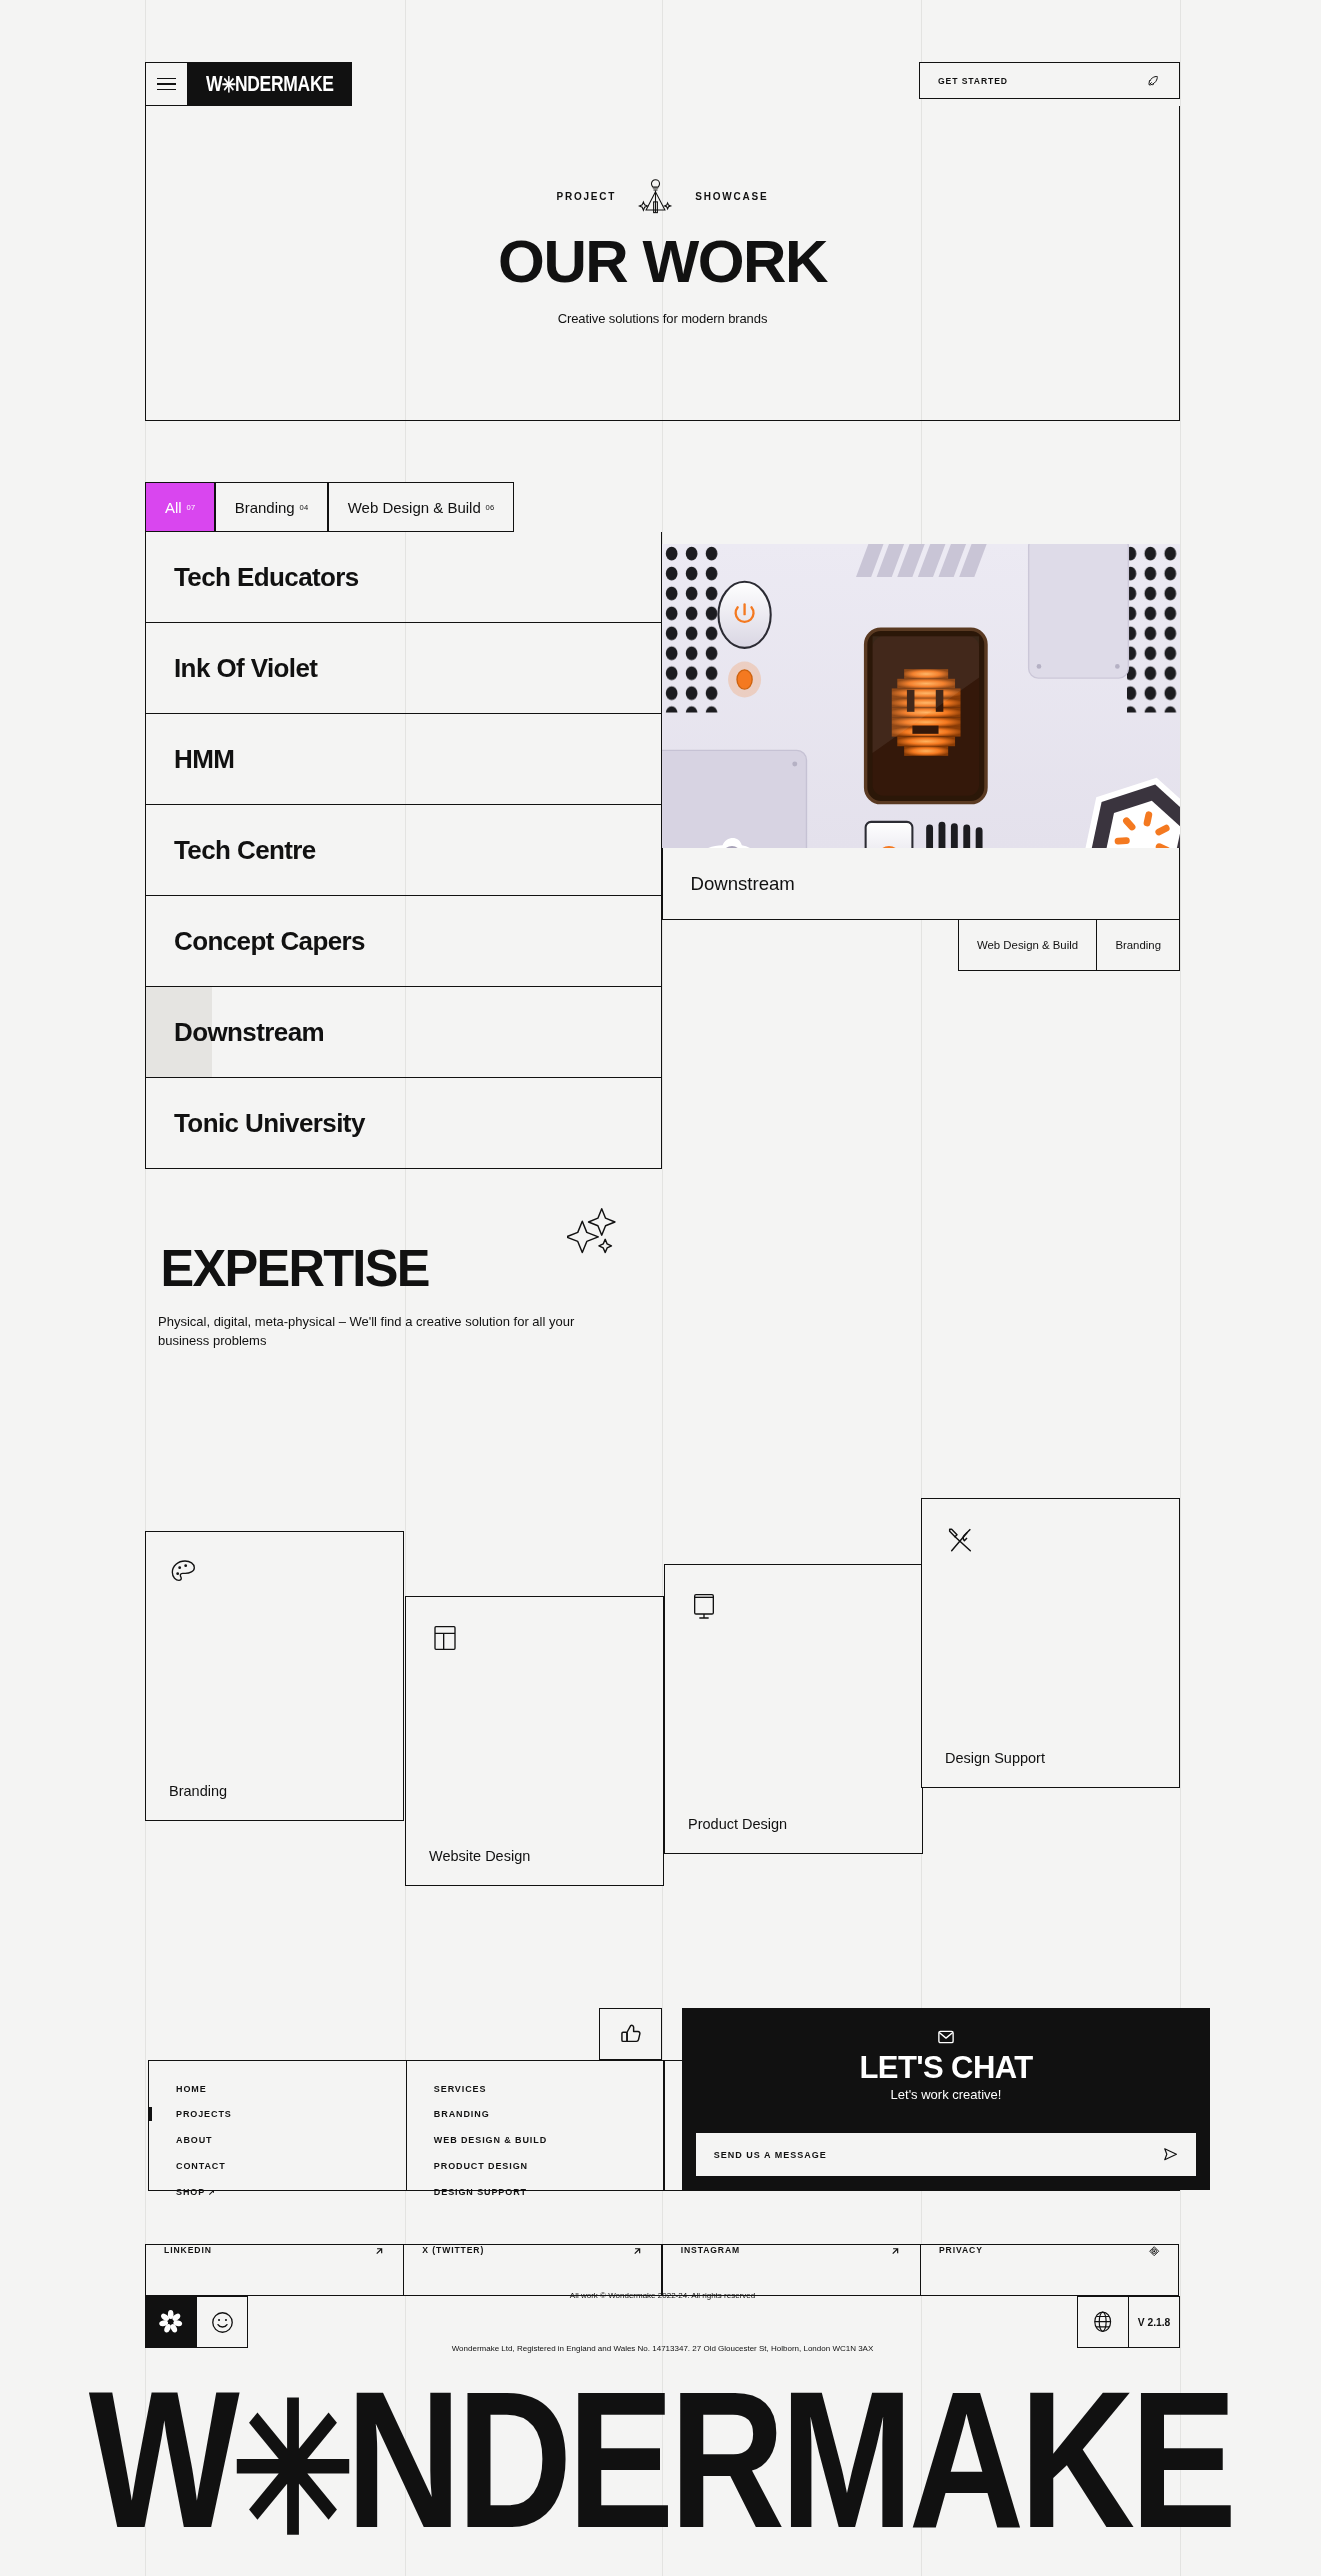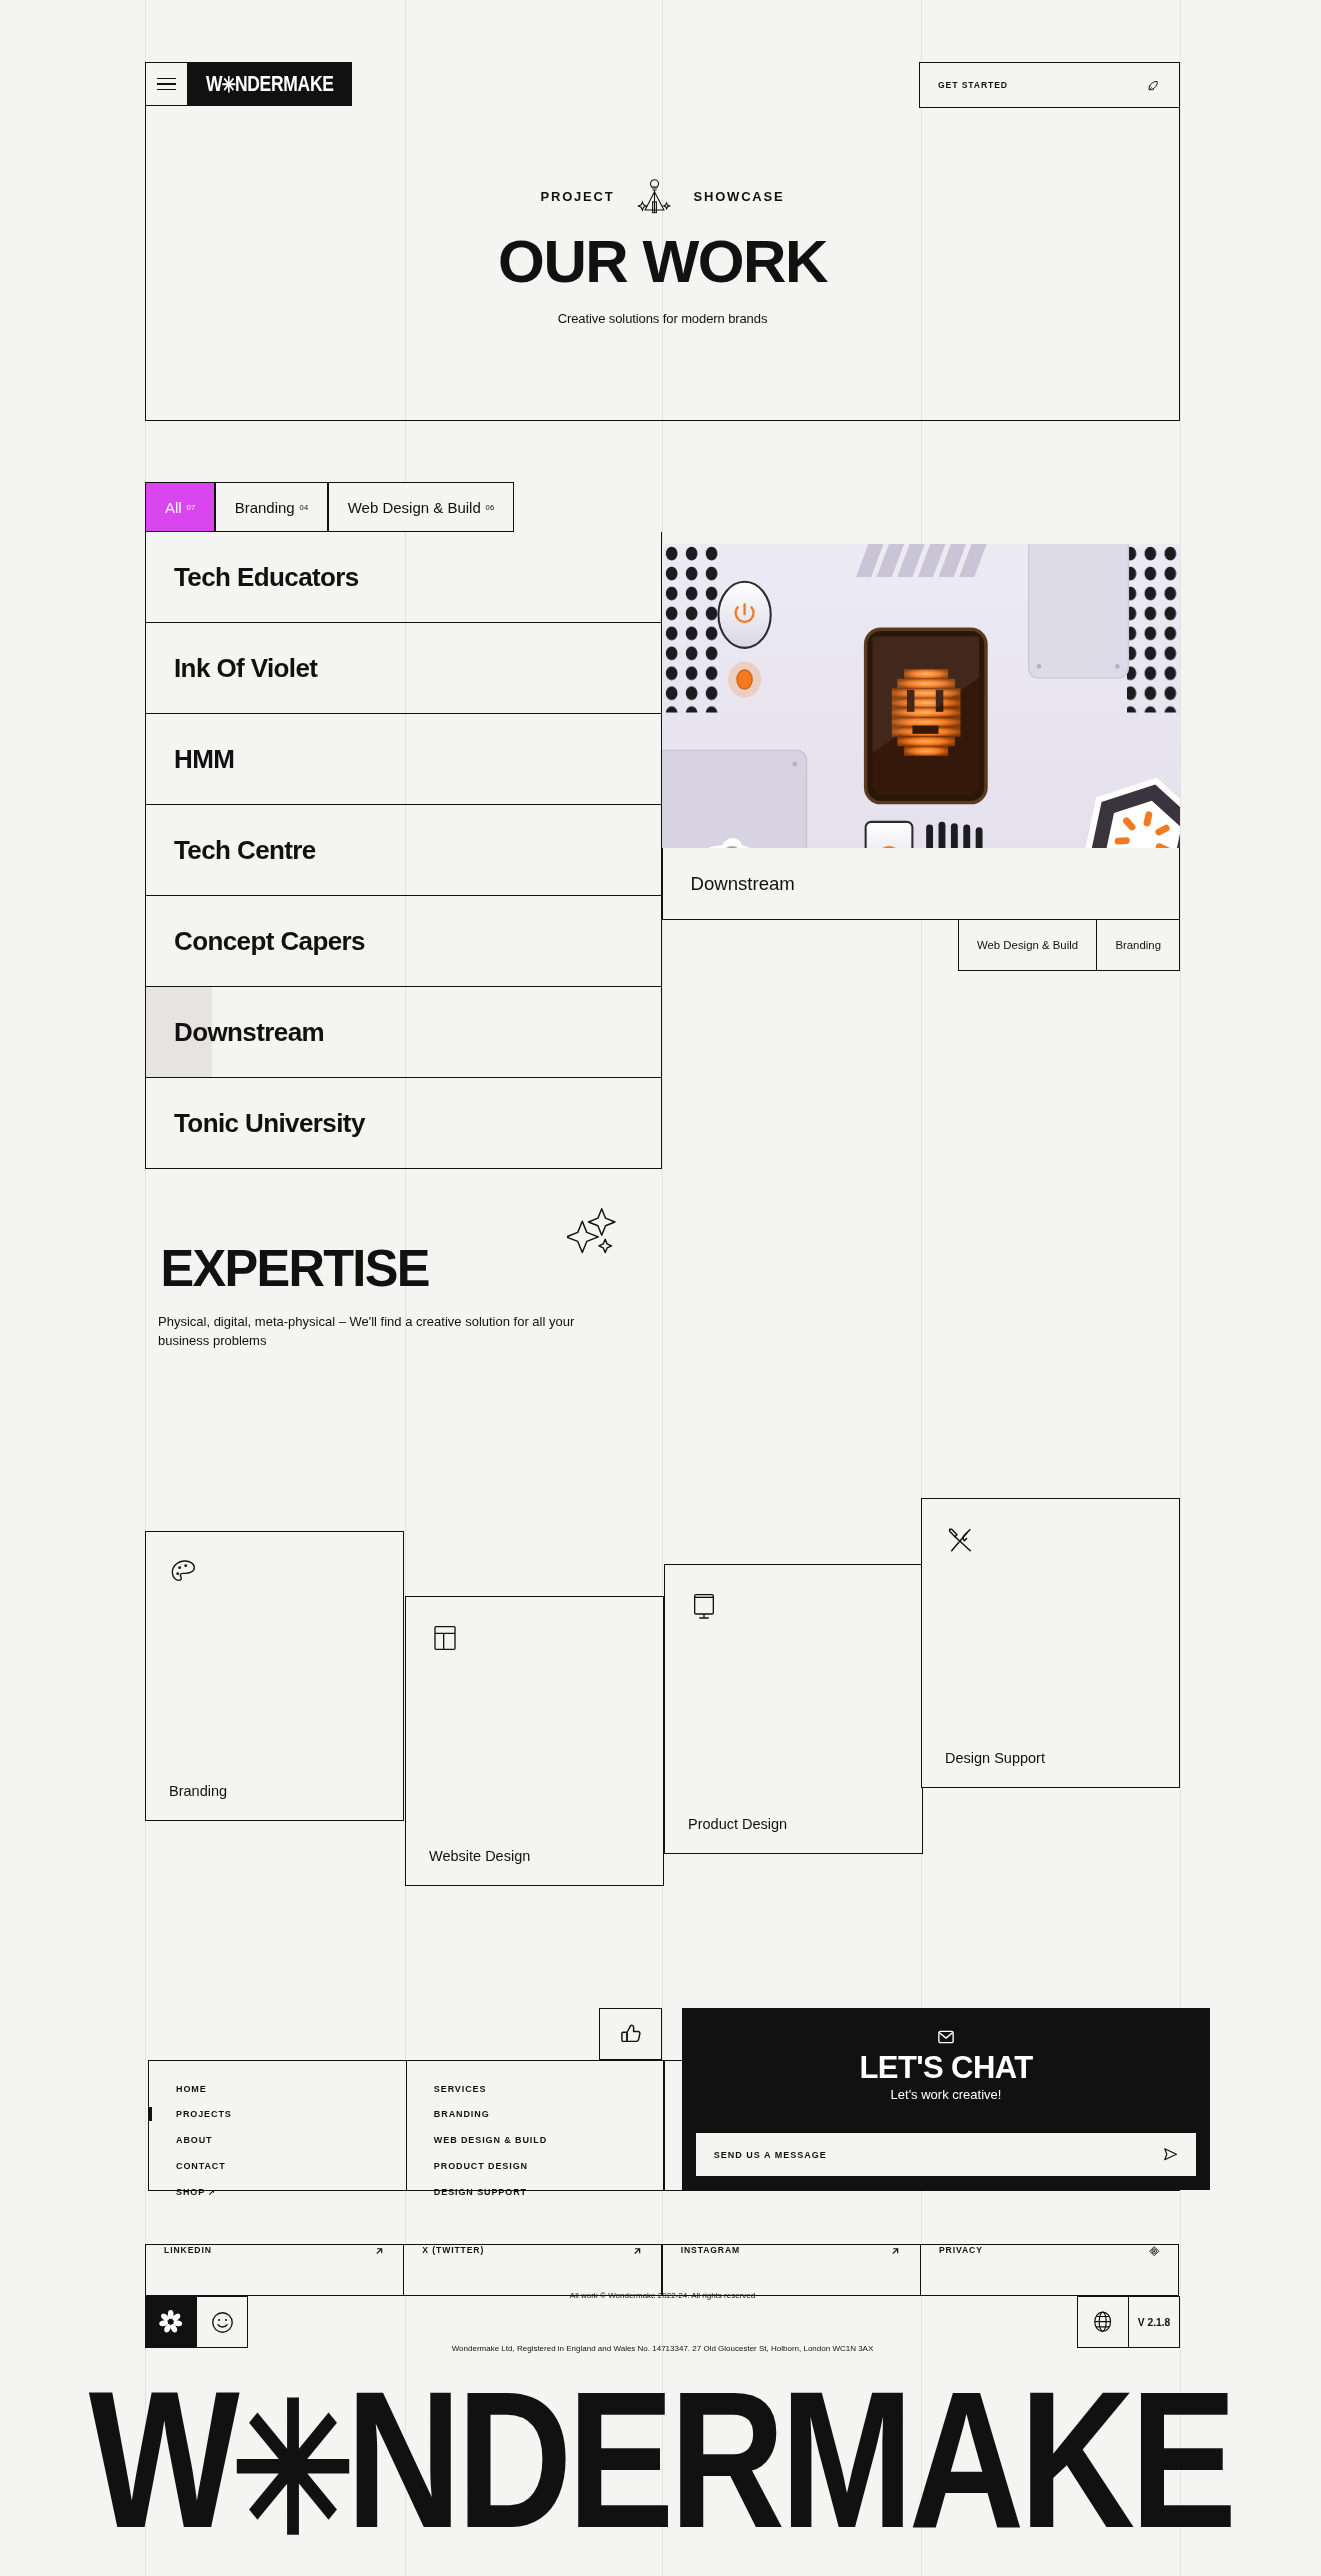--- a/index.html
+++ b/index.html
@@ -51,40 +51,40 @@
     cursor: pointer;
   }
   .logo-text {
     color: #fff; font-weight: 700; font-size: 18.6px; letter-spacing: -0.3px;
     font-family: "Liberation Sans", sans-serif;
     display: flex; align-items: center; transform: scaleY(1.18) scaleX(0.94);
   }
   .logo-ast { display:inline-block; font-size: 18px; line-height: 0; margin: 0 -0.7px; transform: translateY(0.7px); }
 
   .get-started {
-    position: absolute; right: 0; top: 0; width: 261px; height: 46px;
+    position: absolute; right: 0; top: 0; width: 261px; height: 37px;
     border: 0.7px solid #111; background: #f4f4f3;
     display: flex; align-items: center; padding: 0 18px; cursor: pointer;
   }
   .get-started .gs-label {
     font-size: 8.6px; font-weight: 700; letter-spacing: 0.9px;
   }
   .gs-icon { margin-left: auto; width: 15px; height: 15px; }
 
   
   .hero {
     position: absolute; left: 145px; top: 106px;
     width: 1035px; height: 315px;
     border-left: 0.7px solid #111; border-right: 0.7px solid #111; border-bottom: 0.7px solid #111;
     z-index: 4;
   }
   .hero-inner { position: absolute; left: 0; right: 0; top: 69px; text-align: center; }
   .eyebrow {
     display: flex; align-items: center; justify-content: center; gap: 18px;
-    font-size: 13px; font-weight: 600; letter-spacing: 1.8px;
+    font-size: 10px; font-weight: 600; letter-spacing: 1.8px;
   }
   .bulb { width: 43px; height: 43px; }
   .hero-title {
     margin-top: 9.6px;
     font-size: 59px; font-weight: 700; letter-spacing: -1.5px;
     transform: scaleX(1.02);
   }
   .hero-sub { margin-top: 15px; font-size: 13px; letter-spacing: -0.1px; }
 
   

